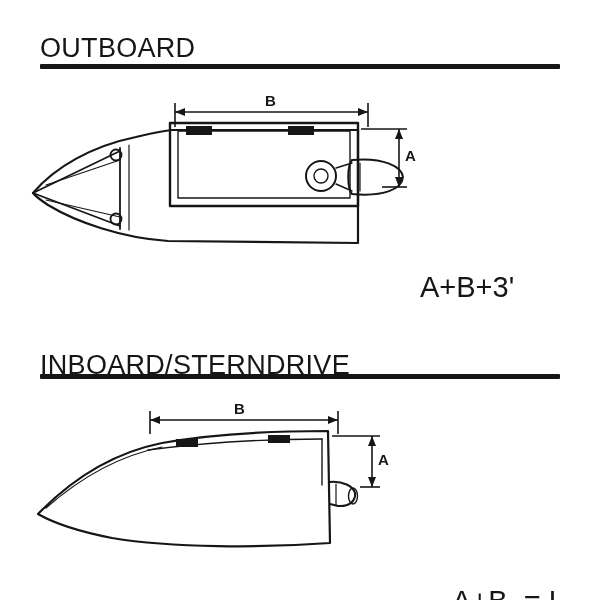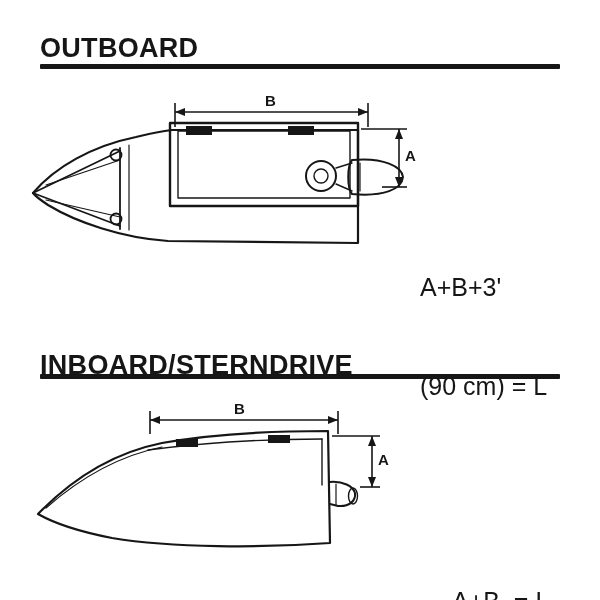--- a/index.html
+++ b/index.html
@@ -1,22 +1,22 @@
 <!DOCTYPE html>
 <html><head>
 <meta charset="utf-8">
 <style>
   * { margin:0; padding:0; box-sizing:border-box; }
   html,body { width:600px; height:600px; background:#ffffff; }
   body { font-family:"Liberation Sans", sans-serif; color:#161616; }
   .canvas { position:relative; width:600px; height:600px; background:#ffffff; overflow:hidden; }
-  .heading { position:absolute; left:40px; font-size:27px; font-weight:bold; letter-spacing:.3px; color:#161616; }
+  .heading { position:absolute; left:40px; font-size:27px; font-weight:normal; letter-spacing:.3px; color:#161616; }
   .rule { position:absolute; left:40px; width:520px; height:5px; background:#161616; border-radius:1px; }
   .dim-label { position:absolute; font-size:15px; font-weight:bold; color:#161616; }
-  .formula { position:absolute; font-size:25px; line-height:33px; color:#161616; white-space:pre; }
+  .formula { position:absolute; font-size:29px; line-height:33px; color:#161616; white-space:pre;text-align:center; }
   svg.art { position:absolute; left:0; top:0; }
 </style>
 </head>
 <body>
 
 <div class="canvas">
 
   <svg class="art" width="600" height="600" viewBox="0 0 600 600">
 
     <g stroke="#161616" fill="none" stroke-width="2.2" stroke-linecap="round" stroke-linejoin="round">
@@ -91,21 +91,20 @@
   </svg>
 
   <h1 class="heading" style="top:33px">OUTBOARD</h1>
   <div class="rule" style="top:64px"></div>
 
   <span class="dim-label" style="left:265px;top:92px">B</span>
   <span class="dim-label" style="left:405px;top:147px">A</span>
 
   <div class="formula" style="left:420px;top:205px">
     <div>A+B+3'</div>
-    <div>(90 cm) = L</div>
   </div>
 
   <h1 class="heading" style="top:350px">INBOARD/STERNDRIVE</h1>
   <div class="rule" style="top:374px"></div>
 
   <span class="dim-label" style="left:234px;top:400px">B</span>
   <span class="dim-label" style="left:378px;top:451px">A</span>
 
   <div class="formula" style="left:452px;top:519px">
     <div>A+B  = L</div>

